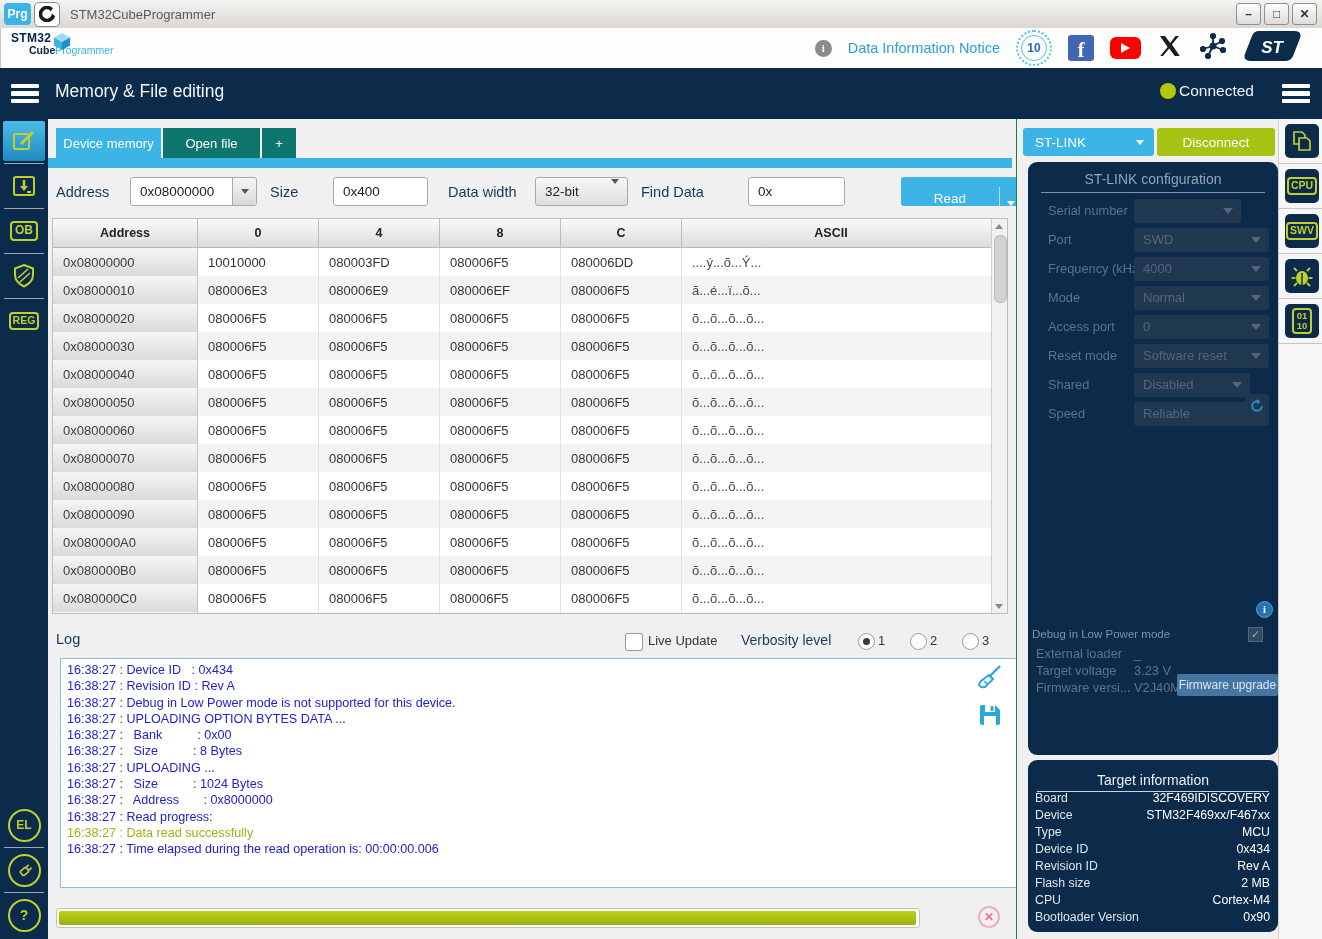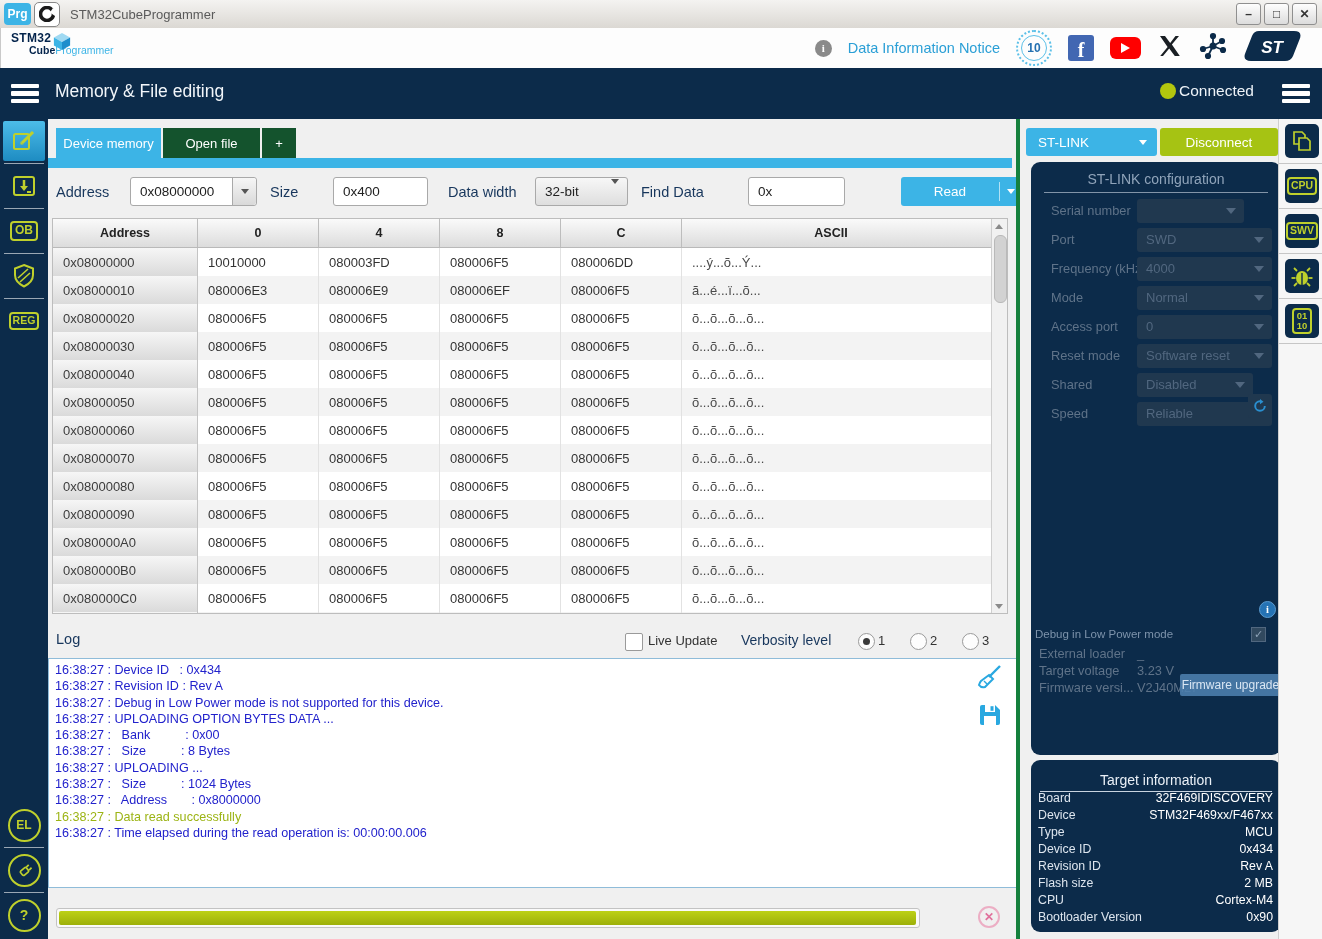--- a/index.html
+++ b/index.html
@@ -65,34 +65,34 @@
   .txt-ic{border:2px solid #bfd02c;border-radius:4px;color:#bfd02c;font-weight:bold;
     padding:1px 3px;font-size:12px;line-height:1.1;text-align:center}
   .circ-ic{width:29px;height:29px;border:2.5px solid #bfd02c;border-radius:50%;color:#bfd02c;
     font-weight:bold;font-size:14px;display:flex;align-items:center;justify-content:center}
   .ls-bottom{position:absolute;left:0;bottom:4px;width:48px}
 
   
   .tab{position:absolute;top:128px;height:30px;color:#fff;font-size:13px;
     display:flex;align-items:center;justify-content:center}
   .tab.active{background:#3cb4e6}
-  .tab.inactive{background:#14532d}
+  .tab.inactive{background:#0f766e}
   .bluestrip{position:absolute;left:48px;top:158px;width:964px;height:10px;background:#3cb4e6}
 
   .ctl-label{position:absolute;top:184px;font-size:14.5px;color:#17365c}
   .field{position:absolute;top:177px;height:29px;background:#fff;border:1px solid #a9a9a9;
     border-radius:3px;font-size:13.5px;color:#222;display:flex;align-items:center;
     padding-left:9px;box-sizing:border-box}
   .combo-arrowbox{position:absolute;right:0;top:0;bottom:0;width:23px;
     background:linear-gradient(#f6f6f6,#d9d9d9);border-left:1px solid #a9a9a9;
     border-radius:0 3px 3px 0;display:flex;align-items:center;justify-content:center}
   .tri-dn{width:0;height:0;border-left:4.5px solid transparent;border-right:4.5px solid transparent;border-top:5.5px solid #555}
   .select-gray{background:linear-gradient(#f7f7f7,#dedede)}
   .read-btn{position:absolute;left:901px;top:177px;width:121px;height:29px;background:#3cb4e6;
-    border-radius:3px;color:#fff;font-size:13.5px;display:flex;align-items:center}
+    border-radius:3px;color:#fff;font-size:13.5px;display:flex;align-items:flex-end}
   .read-btn .lbl{flex:1;text-align:center}
   .read-btn .sep{width:1px;height:19px;background:rgba(255,255,255,.6)}
   .read-btn .arr{width:22px;display:flex;justify-content:center}
   .read-btn .tri-dn{border-top-color:#fff}
 
   
   .memtable{position:absolute;left:52px;top:218px;width:956px;height:396px;background:#fff;
     border:1px solid #bdbdbd;box-sizing:border-box;overflow:hidden}
   .mhead{display:flex;height:28px;background:linear-gradient(#fafafa,#dcdcdc);
     border-bottom:1px solid #b9b9b9;font-weight:bold;font-size:12.5px;color:#222}
@@ -113,40 +113,40 @@
   .sc-thumb{position:absolute;left:1.5px;width:11px;background:#d2d2d2;border:1px solid #b9b9b9;border-radius:6px}
 
   
   .log-title{position:absolute;left:56px;top:631px;font-size:14.5px;color:#17365c}
   .chk{position:absolute;width:16px;height:16px;background:#fff;border:1px solid #9a9a9a;border-radius:2px}
   .log-opt-label{position:absolute;top:633px;font-size:13px;color:#333}
   .verb-label{position:absolute;top:632px;font-size:14px;color:#17365c}
   .radio{position:absolute;top:633px;width:15px;height:15px;border-radius:50%;background:#fdfdfd;
     border:1px solid #9a9a9a;display:flex;align-items:center;justify-content:center}
   .radio.sel i{display:block;width:7px;height:7px;border-radius:50%;background:#3a3a3a}
-  .logbox{position:absolute;left:48px;top:658px;width:1011px;height:230px;background:#fff;
+  .logbox{position:absolute;left:60px;top:658px;width:1011px;height:230px;background:#fff;
     border:1px solid #8fbcd9;box-sizing:border-box;overflow:hidden}
   .log-content{position:absolute;left:6px;top:3px;right:18px;bottom:3px;overflow:hidden}
   .log-line{font-size:12.6px;line-height:16.3px;color:#2222cc;white-space:pre}
   .log-line.ok{color:#9cb414}
   .logscroll{position:absolute;right:0;top:0;width:15px;bottom:0;background:#f1f1f1;border-left:1px solid #cfcfcf}
   .log-icons{position:absolute;left:976px;top:663px;width:30px;display:flex;flex-direction:column;gap:10px;color:#29a8e0}
 
   
   .pbar{position:absolute;left:56px;top:908px;width:864px;height:20px;border:1px solid #c3c3c3;
     border-radius:3px;background:#fafafa;box-sizing:border-box}
   .pfill{position:absolute;left:2px;top:2px;bottom:2px;width:99.4%;border-radius:2px;
     background:linear-gradient(#bdd116,#9db00a)}
   .ppct{position:absolute;left:929px;top:942px;font-size:13.5px;color:#3a3a3a}
   .pcancel{position:absolute;left:978px;top:906px;width:22px;height:22px;border-radius:50%;
     border:2px solid #ecaec4;color:#e0719c;font-size:12px;font-weight:bold;
     display:flex;align-items:center;justify-content:center;box-sizing:border-box}
 
   
-  .rightpanel{position:absolute;left:1016px;top:119px;width:262px;height:820px;background:#f0f0f0;border-left:4px solid #15803d}
+  .rightpanel{position:absolute;left:1016px;top:119px;width:262px;height:820px;background:#f0f0f0;border-left:1px solid #15803d}
   .probe-dd{position:absolute;left:6px;top:9px;width:131px;height:28px;background:#3cb4e6;border-radius:3px;
     color:#fff;font-size:13.5px;display:flex;align-items:center;padding-left:12px;box-sizing:border-box}
   .probe-dd .tri-dn{border-top-color:#fff;position:absolute;right:10px}
   .disc-btn{position:absolute;left:140px;top:9px;width:118px;height:28px;background:#a6c313;border-radius:3px;
     color:#fff;font-size:13.5px;display:flex;align-items:center;justify-content:center}
   .cfgpanel{position:absolute;left:11px;top:43px;width:250px;height:593px;background:#0c2b4a;border-radius:9px}
   .cfg-title{margin-top:9px;text-align:center;font-size:14px;color:#90a4ba}
   .cfg-hr{height:1px;background:#8294a8;margin:5px 13px 0}
   .cfg-rows{position:absolute;left:0;top:34px;right:0}
   .cfg-row{height:29px;display:flex;align-items:center;position:relative}
@@ -516,20 +516,21 @@
   <div class="log-content">
       <div class="log-line">16:38:27 : Device ID   : 0x434</div>
       <div class="log-line">16:38:27 : Revision ID : Rev A</div>
       <div class="log-line">16:38:27 : Debug in Low Power mode is not supported for this device.</div>
       <div class="log-line">16:38:27 : UPLOADING OPTION BYTES DATA ...</div>
       <div class="log-line">16:38:27 :   Bank          : 0x00</div>
       <div class="log-line">16:38:27 :   Size          : 8 Bytes</div>
       <div class="log-line">16:38:27 : UPLOADING ...</div>
       <div class="log-line">16:38:27 :   Size          : 1024 Bytes</div>
       <div class="log-line">16:38:27 :   Address       : 0x8000000</div>
+      <div class="log-line">16:38:27 : Read progress:</div>
       <div class="log-line ok">16:38:27 : Data read successfully</div>
       <div class="log-line">16:38:27 : Time elapsed during the read operation is: 00:00:00.006</div>
     </div>
   <div class="logscroll">
     <div class="sc-arrow" style="top:0">
         <i class="tri-up-s"></i>
       </div>
     <div class="sc-thumb" style="top:16px;height:150px"></div>
     <div class="sc-arrow" style="bottom:0">
         <i class="tri-dn-s"></i>

